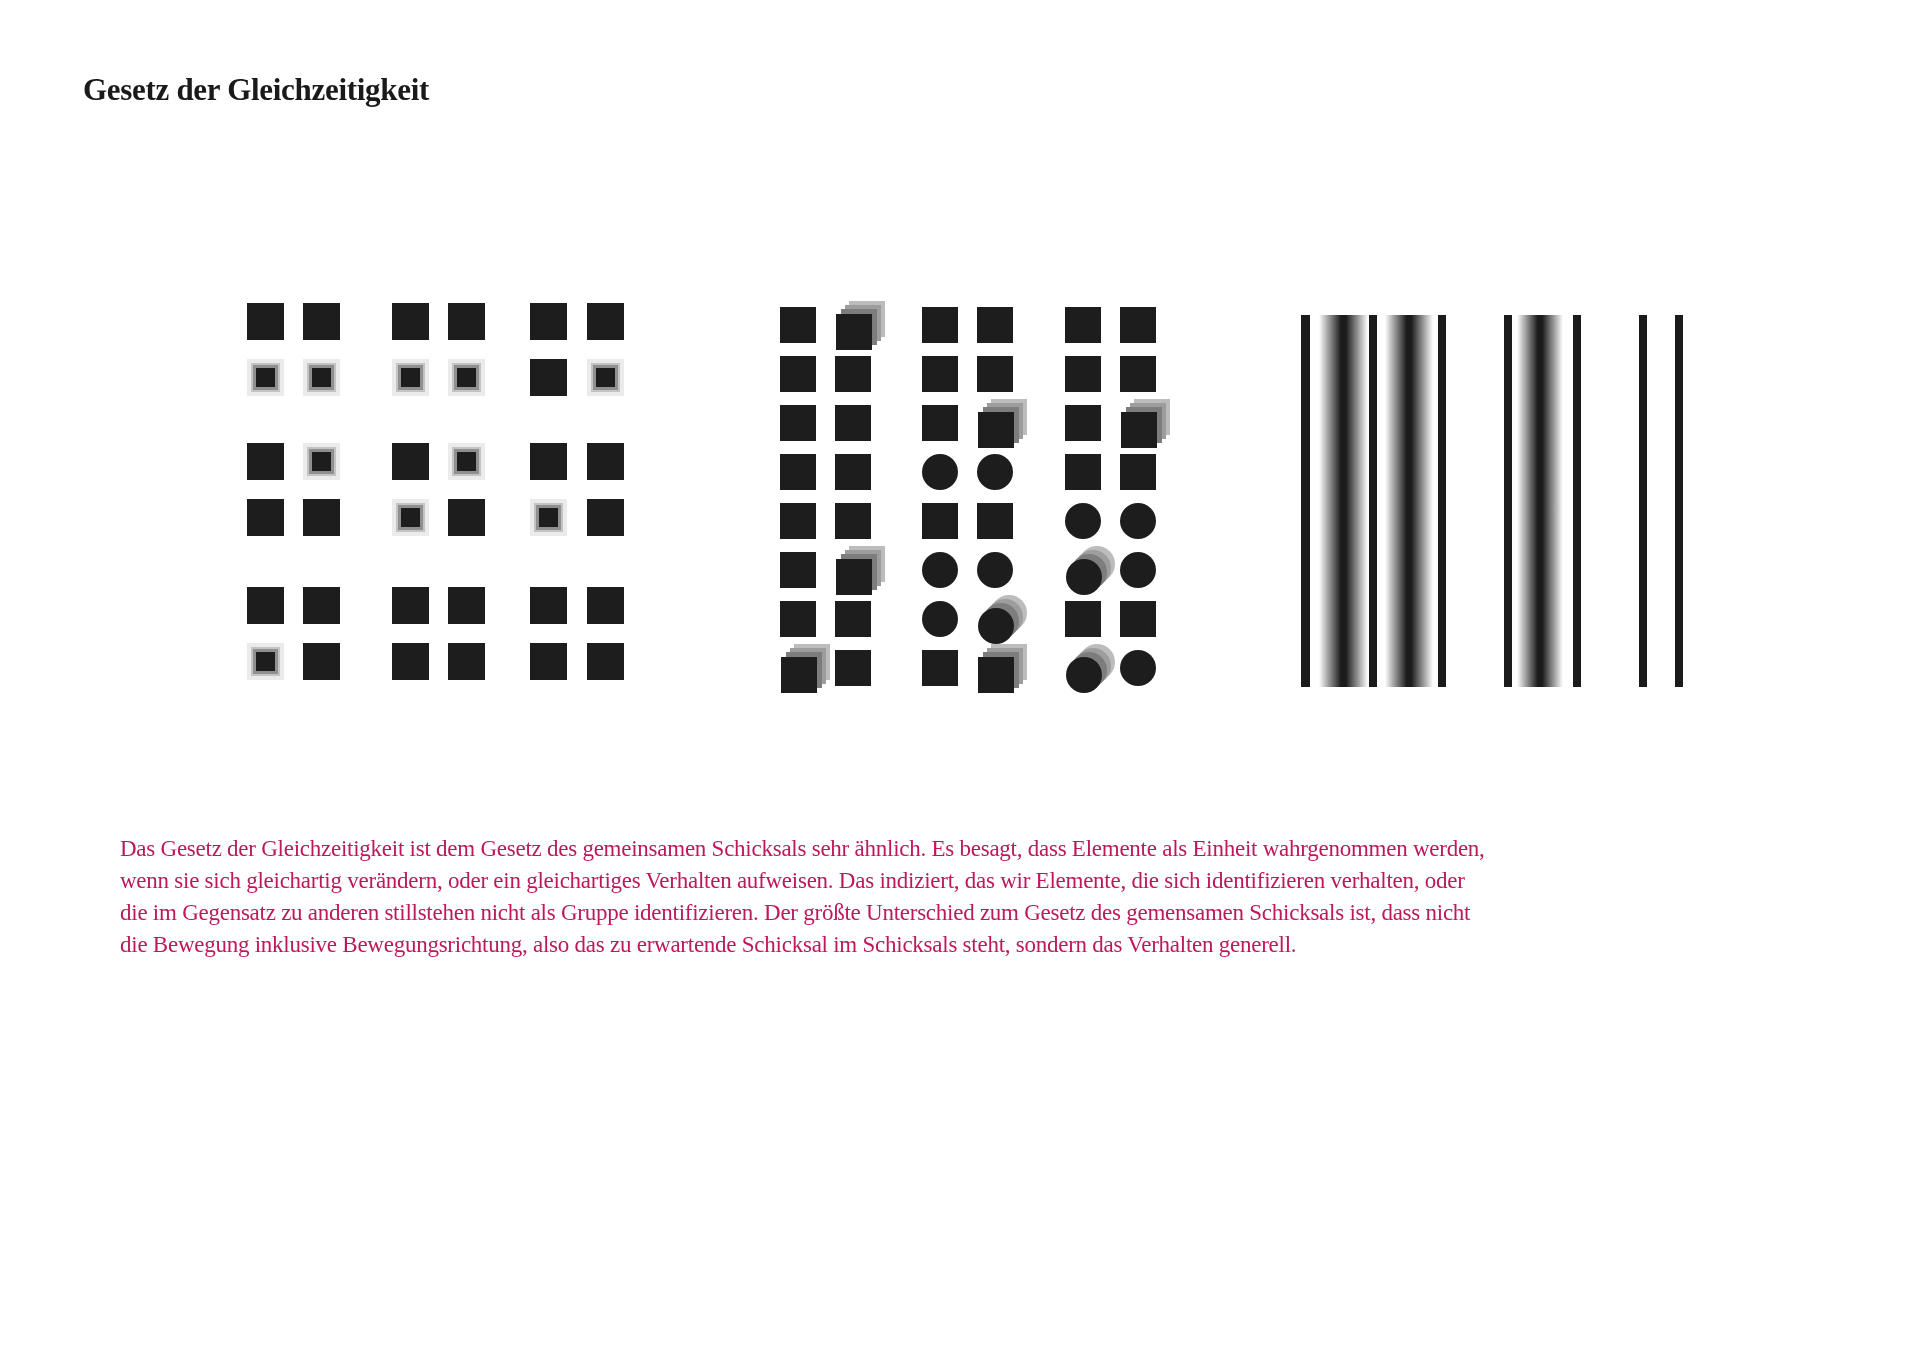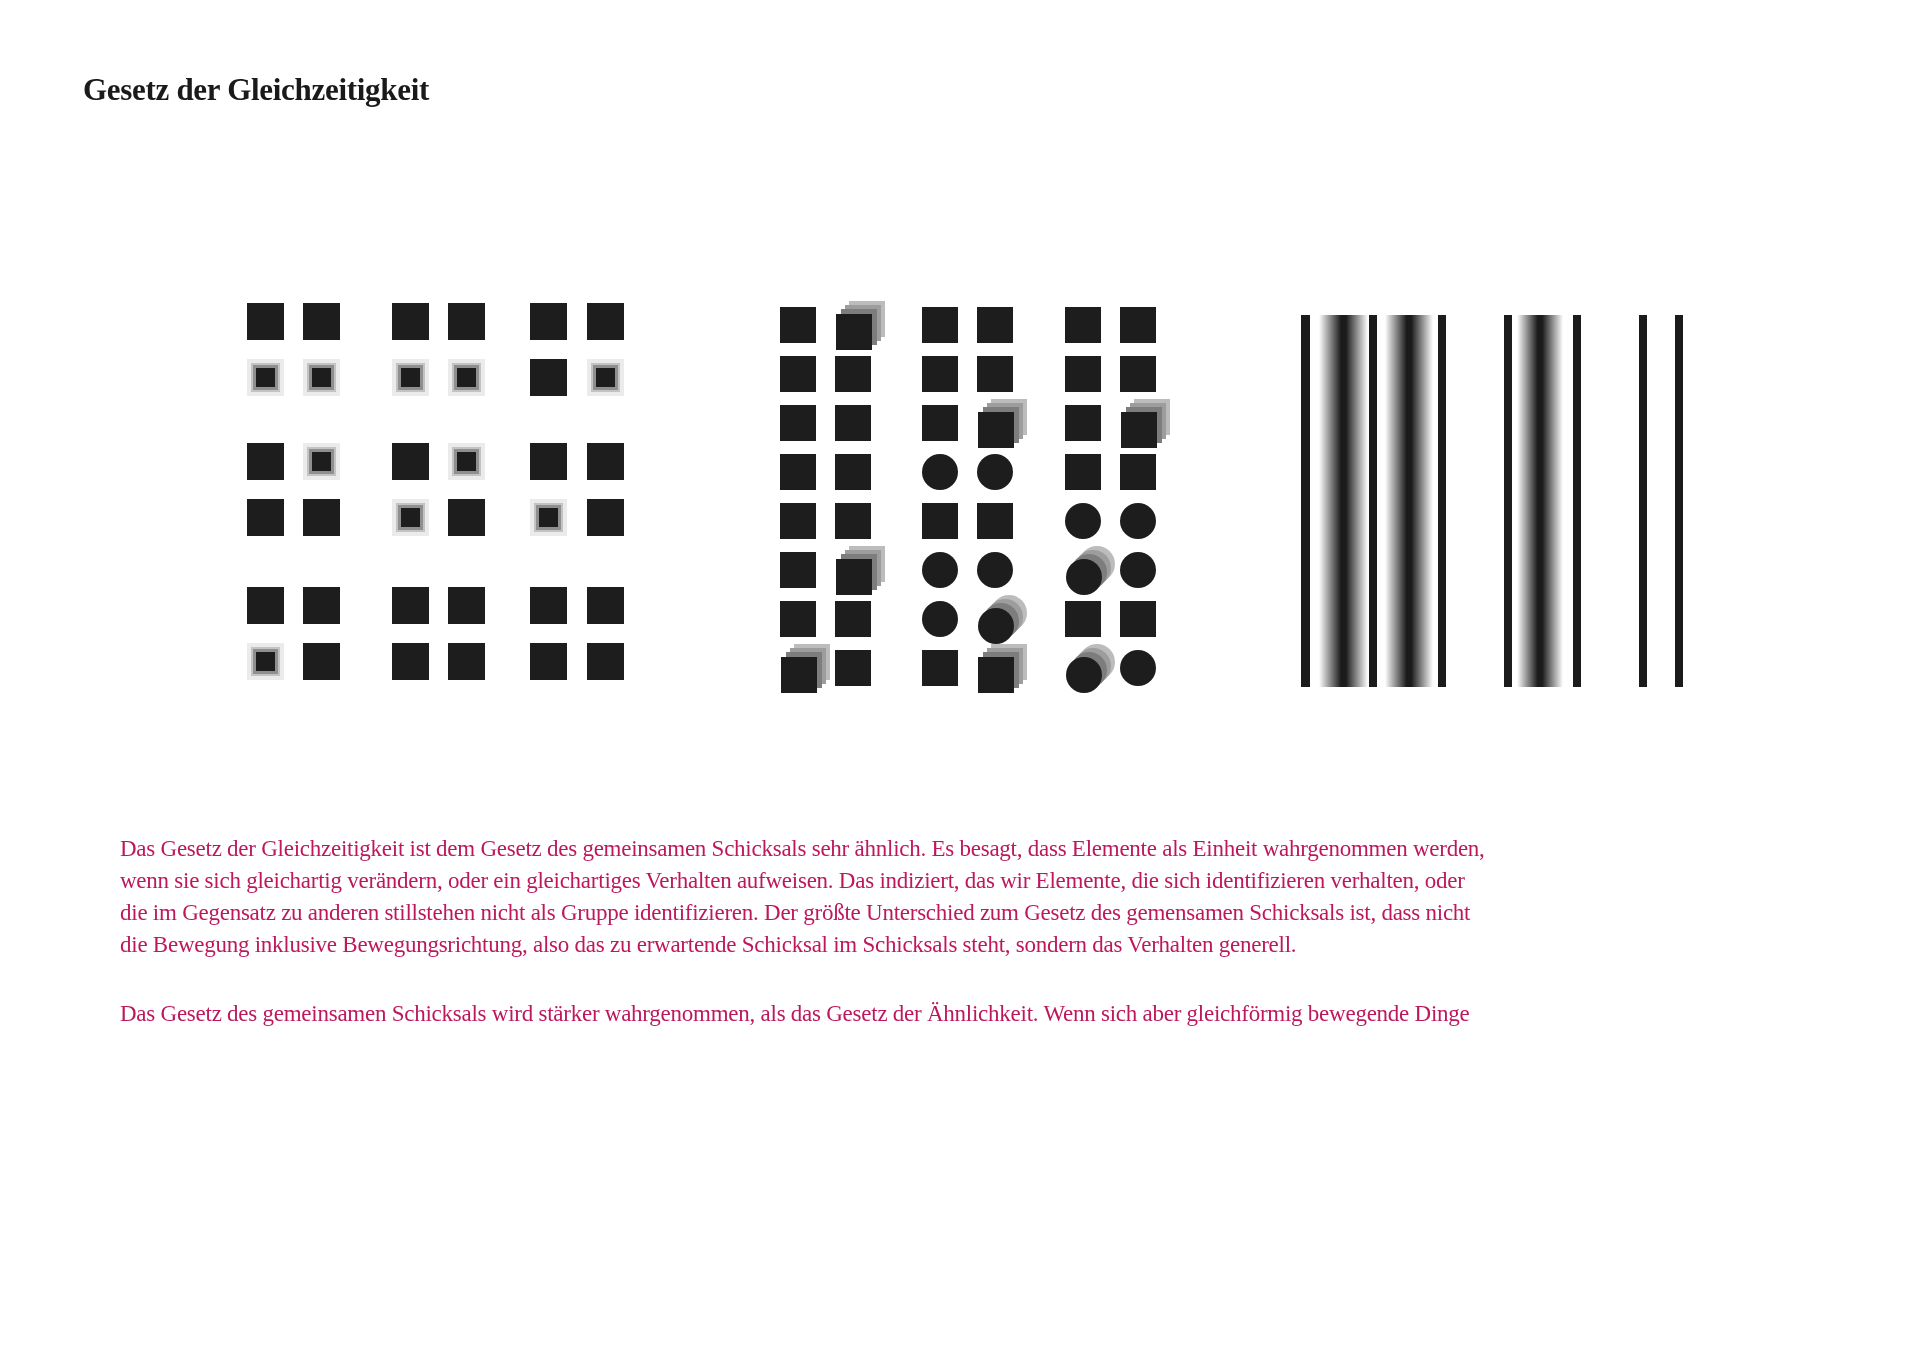--- a/index.html
+++ b/index.html
@@ -266,16 +266,15 @@
     </div>
 
   <div class="paragraph" id="para-1">
     <div class="text-line">Das Gesetz der Gleichzeitigkeit ist dem Gesetz des gemeinsamen Schicksals sehr ähnlich. Es besagt, dass Elemente als Einheit wahrgenommen werden,</div>
     <div class="text-line">wenn sie sich gleichartig verändern, oder ein gleichartiges Verhalten aufweisen. Das indiziert, das wir Elemente, die sich identifizieren verhalten, oder</div>
     <div class="text-line">die im Gegensatz zu anderen stillstehen nicht als Gruppe identifizieren. Der größte Unterschied zum Gesetz des gemensamen Schicksals ist, dass nicht</div>
     <div class="text-line">die Bewegung inklusive Bewegungsrichtung, also das zu erwartende Schicksal im Schicksals steht, sondern das Verhalten generell.</div>
   </div>
 
   <div class="paragraph" id="para-2">
-    <div class="text-line">Das Gesetz des gemeinsamen Schicksals wird stärker wahrgenommen, als das Gesetz der Ähnlichkeit. Wenn sich aber gleichförmig bewegende Dinge</div>
   </div>
 
 </div>
 
 </body></html>

